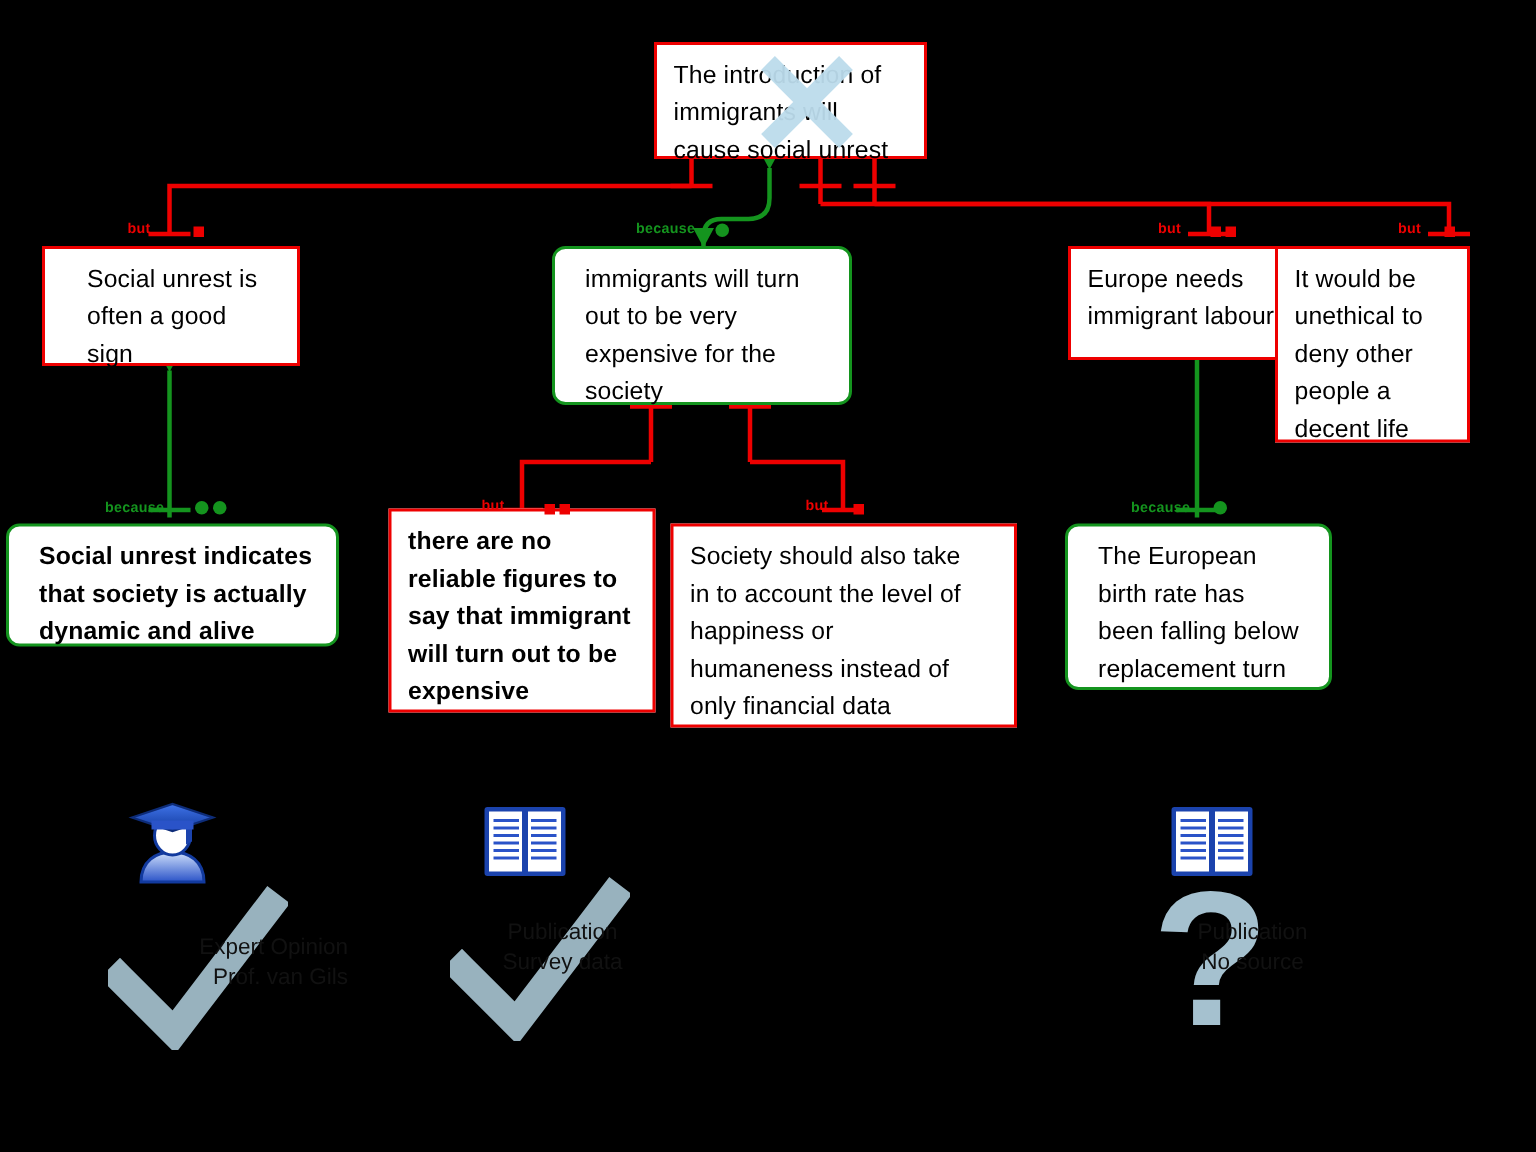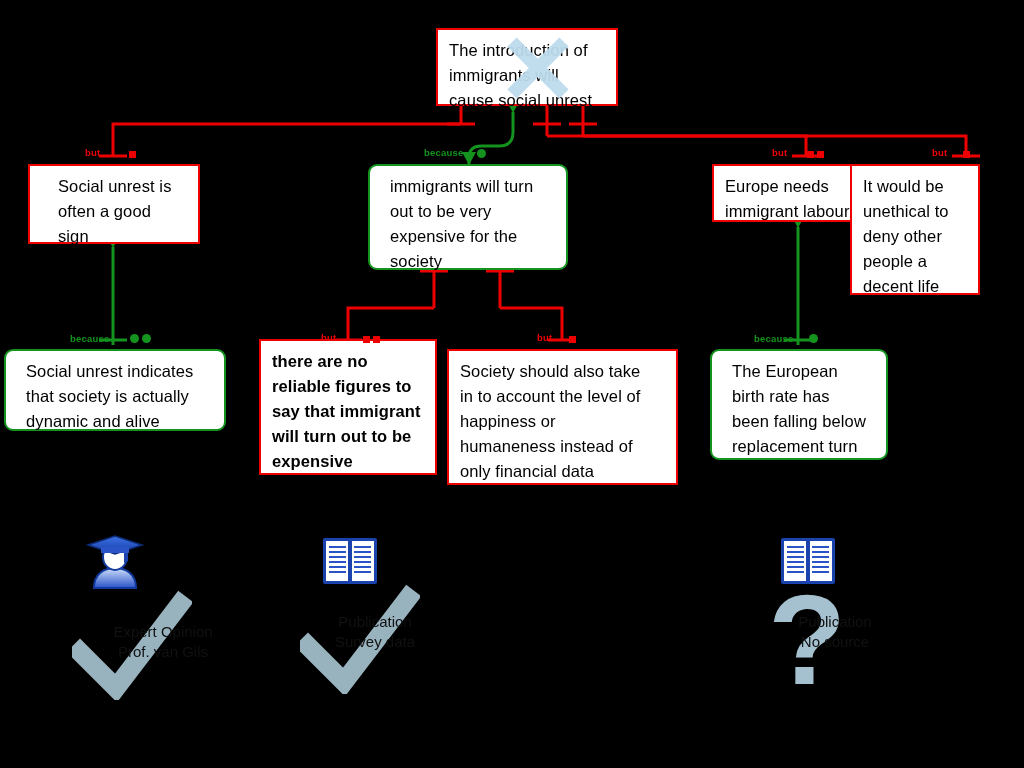--- a/index.html
+++ b/index.html
@@ -130,34 +130,34 @@
 sign</span>
   </div>
 
   <div class="node green" style="left:368px;top:164px;width:200px;height:106px;">
     <span class="txt">immigrants will turn
 out to be very
 expensive for the
 society</span>
   </div>
 
-  <div class="node red" style="left:712px;top:164px;width:172px;height:58px;">
+  <div class="node red" style="left:712px;top:164px;width:172px;height:76px;">
     <span class="txt">Europe needs
 immigrant labour</span>
   </div>
 
   <div class="node red" style="left:850px;top:164px;width:130px;height:131px;">
     <span class="txt">It would be
 unethical to
 deny other
 people a
 decent life</span>
   </div>
 
-  <div class="node green" style="left:4px;top:349px;width:222px;height:82px;">
+  <div class="node green" style="left:4px;top:349px;width:222px;height:82px;font-weight:bold;">
     <span class="txt">Social unrest indicates
 that society is actually
 dynamic and alive</span>
   </div>
 
   <div class="node red" style="left:259px;top:339px;width:178px;height:136px;font-weight:bold;">
     <span class="txt">there are no
 reliable figures to
 say that immigrant
 will turn out to be
@@ -236,21 +236,21 @@
       </defs>
       <path d="M10,58 C10,44 20,38 31,38 C42,38 52,44 52,58 Z" fill="url(#gbody)" stroke="#123a9e" stroke-width="2"></path>
       <ellipse cx="31" cy="27" rx="12" ry="13" fill="#ffffff" stroke="#123a9e" stroke-width="2"></ellipse>
       <path d="M4,15 L31,6 L58,15 L31,24 Z" fill="url(#gcap)" stroke="#0d2c78" stroke-width="1.5"></path>
       <path d="M44,19 L44,31 L40,33 L40,21 Z" fill="#1b43ad"></path>
       <rect x="17" y="17" width="28" height="6" fill="#2a53c8"></rect>
     </svg>
     <svg class="wm wm-check" style="left:10px;top:60px;" width="120" height="110" viewBox="0 0 120 110" xmlns="http://www.w3.org/2000/svg">
       <path d="M8,62 L44,98 L108,14" fill="none" stroke="#bcdcec" stroke-width="19" stroke-linecap="square" opacity=".92"></path>
     </svg>
-    <div class="under-text" style="left:16px;top:92px;width:170px;">Expert Opinion
+    <div class="under-text" style="left:0;top:92px;width:170px;text-align:right;">Expert Opinion
 Prof. van Gils</div>
   </div>
 
   <div class="icon-wrap" style="left:300px;top:530px;width:190px;height:160px;">
     <svg style="position:absolute;left:22px;top:6px;" width="56" height="50" viewBox="0 0 56 50" xmlns="http://www.w3.org/2000/svg">
       <rect x="1" y="2" width="54" height="46" rx="2" fill="#1b43ad"></rect>
       <rect x="4" y="5" width="23" height="40" fill="#ffffff"></rect>
       <rect x="29" y="5" width="23" height="40" fill="#ffffff"></rect>
       <rect x="26" y="2" width="4" height="46" fill="#1b43ad"></rect>
       <g stroke="#2a53c8" stroke-width="2">

